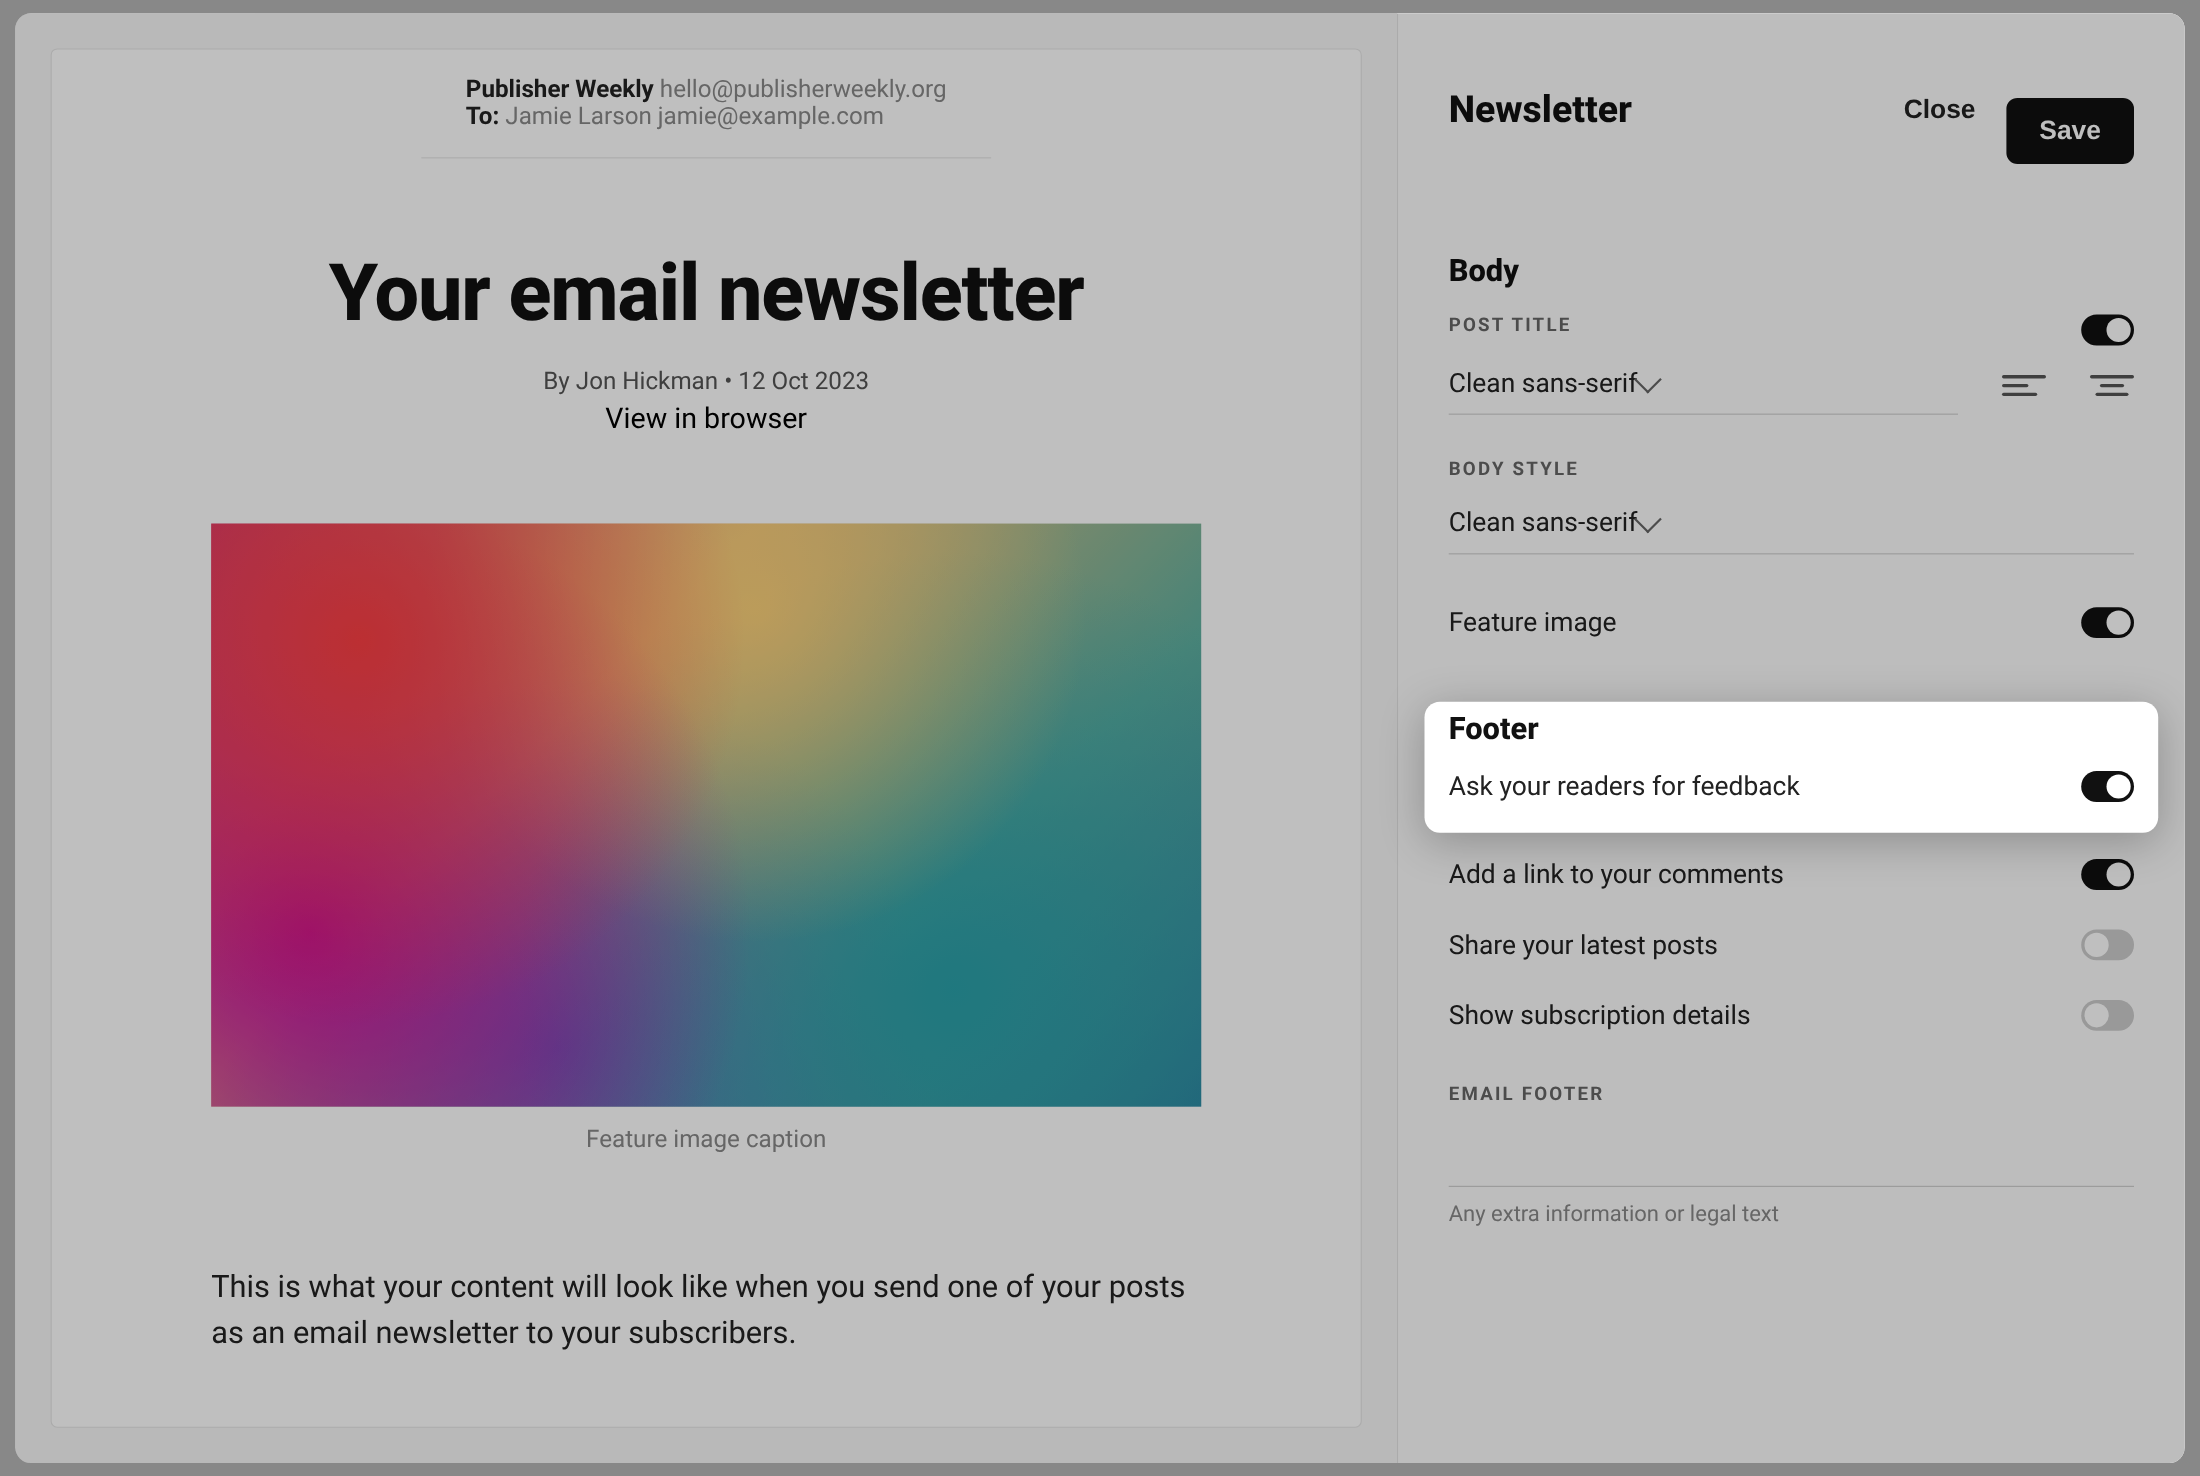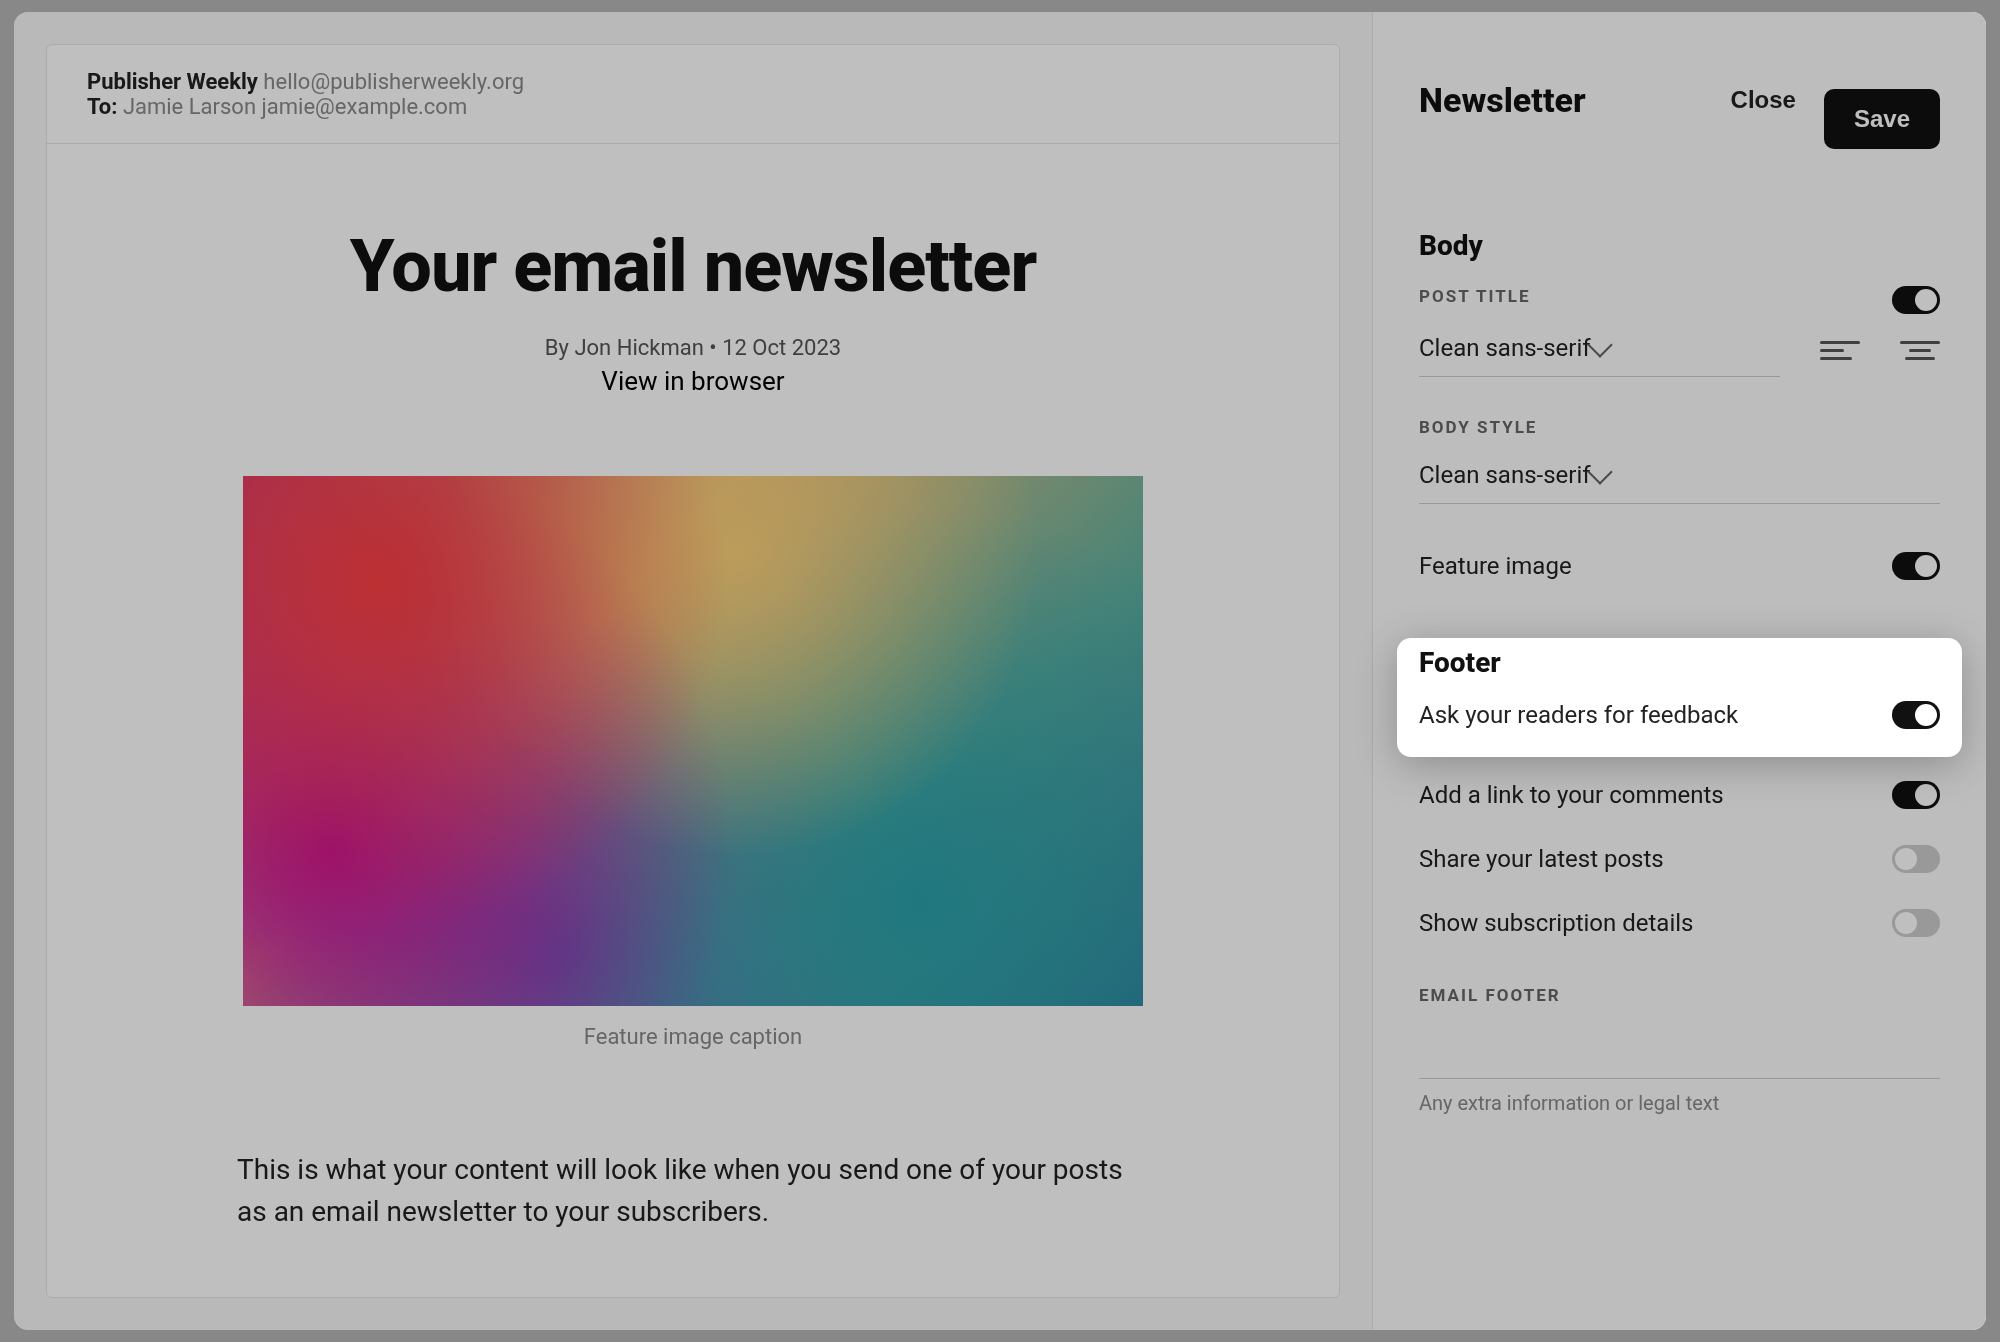--- a/index.html
+++ b/index.html
@@ -30,20 +30,21 @@
     overflow: hidden;
   }
   .preview-card {
     background: #fff;
     border: 1px solid #e5e5e5;
     border-radius: 6px;
     height: 100%;
     overflow: hidden;
     display: flex;
     flex-direction: column;
+    align-items: center;
   }
   .email-header {
     padding: 24px 40px;
     border-bottom: 1px solid #e5e5e5;
     font-size: 22px;
     color: #444;
   }
   .email-header .from-name { font-weight: 700; color: #222; }
   .email-header .from-email { color: #888; }
   .email-header .to-label { font-weight: 700; color: #222; }
@@ -87,21 +88,21 @@
   }
   .body-preview {
     margin-top: 100px;
     text-align: left;
     font-size: 28px;
     color: #222;
     line-height: 1.5;
   }
 
   .right-pane {
-    width: 614px;
+    width: 716px;
     border-left: 1px solid #e5e5e5;
     padding: 38px 46px 38px 46px;
     background: #fdfdfd;
     position: relative;
   }
   .panel-top {
     display: flex;
     align-items: center;
     justify-content: space-between;
     margin-bottom: 80px;

